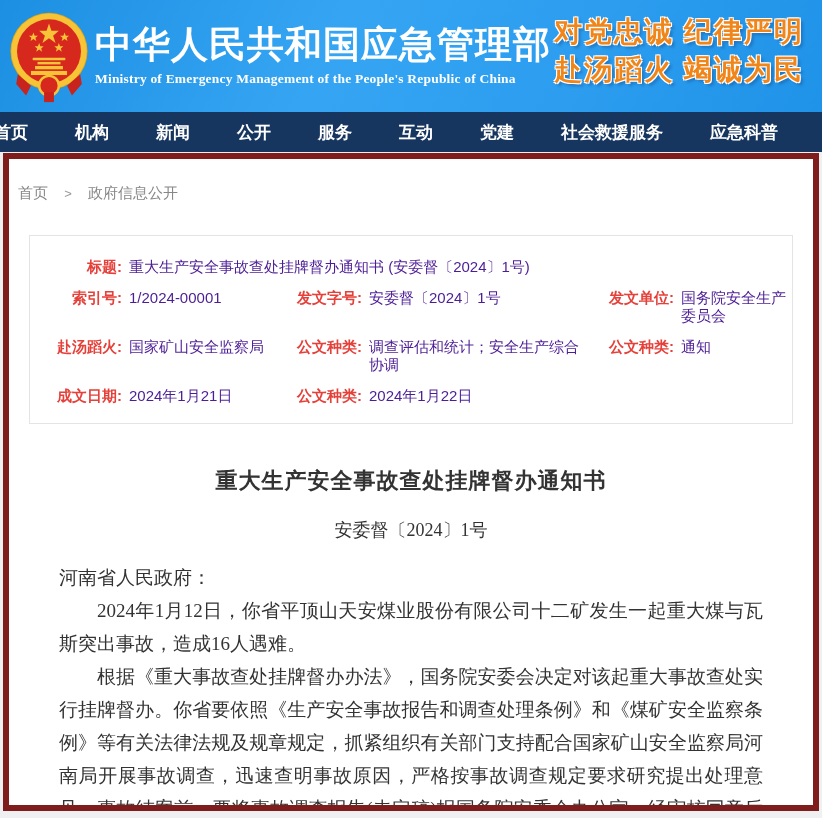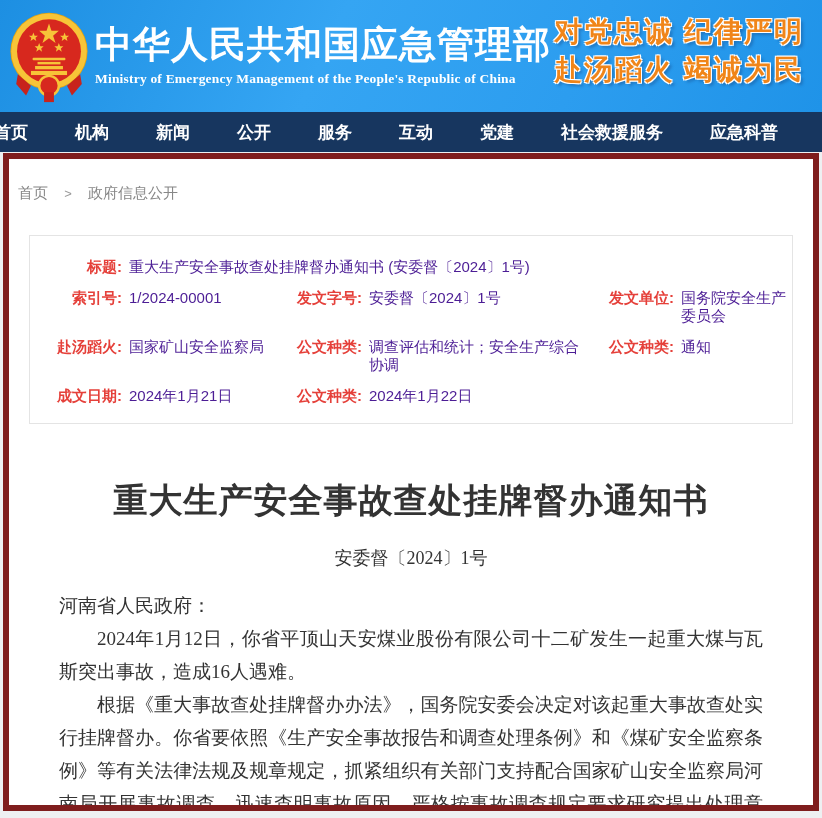--- a/index.html
+++ b/index.html
@@ -61,22 +61,22 @@
   .meta-cell.c3 { flex:1; }
   .meta-cell .lbl {
     min-width:92px; text-align:right; margin-right:7px;
     color:#e5403a; font-weight:bold; white-space:nowrap;
   }
   .meta-cell .val { color:#4c1d95; }
 
   
   .doc { padding:0 50px; color:#333; font-family:"Liberation Serif", serif; }
   .doc-title {
-    margin:54px 0 0; text-align:center;
-    font-size:34px; font-weight:bold; letter-spacing:1px;
+    margin:42px 0 0; text-align:center;
+    font-size:22px; font-weight:bold; letter-spacing:1px;
   }
   .doc-number { margin-top:22px; text-align:center; font-size:18px; }
   .doc-body { margin-top:19px; font-size:19px; line-height:33px; text-align:justify; }
   .doc-body p { margin:0; }
   .doc-body p.indent { text-indent:2em; }
 </style>
 </head>
 <body>
 
 <header class="site-header">

